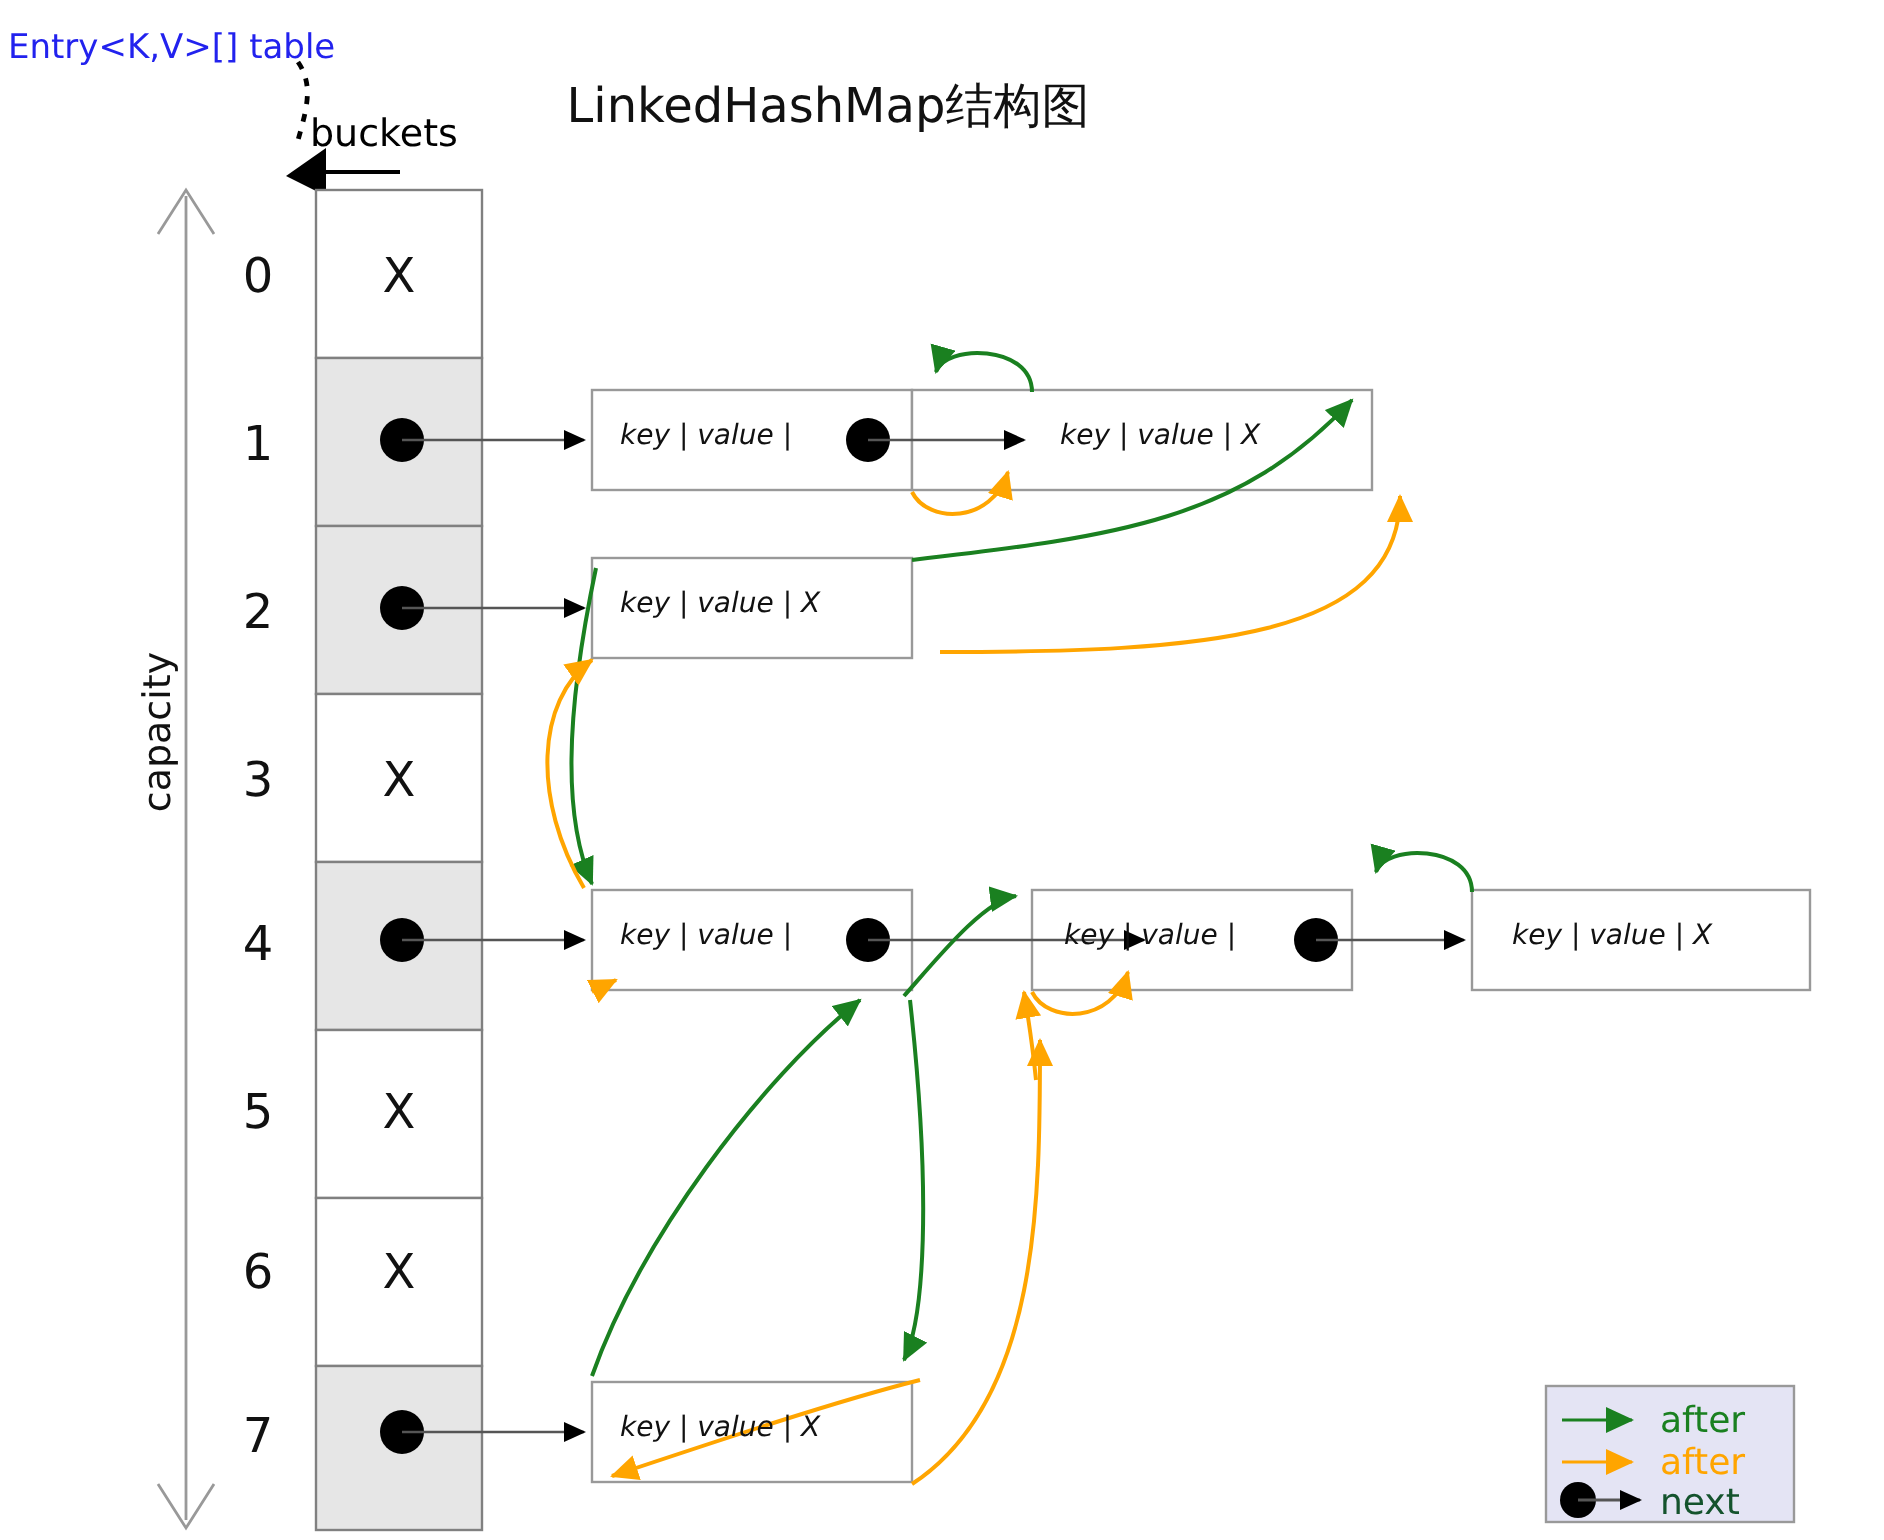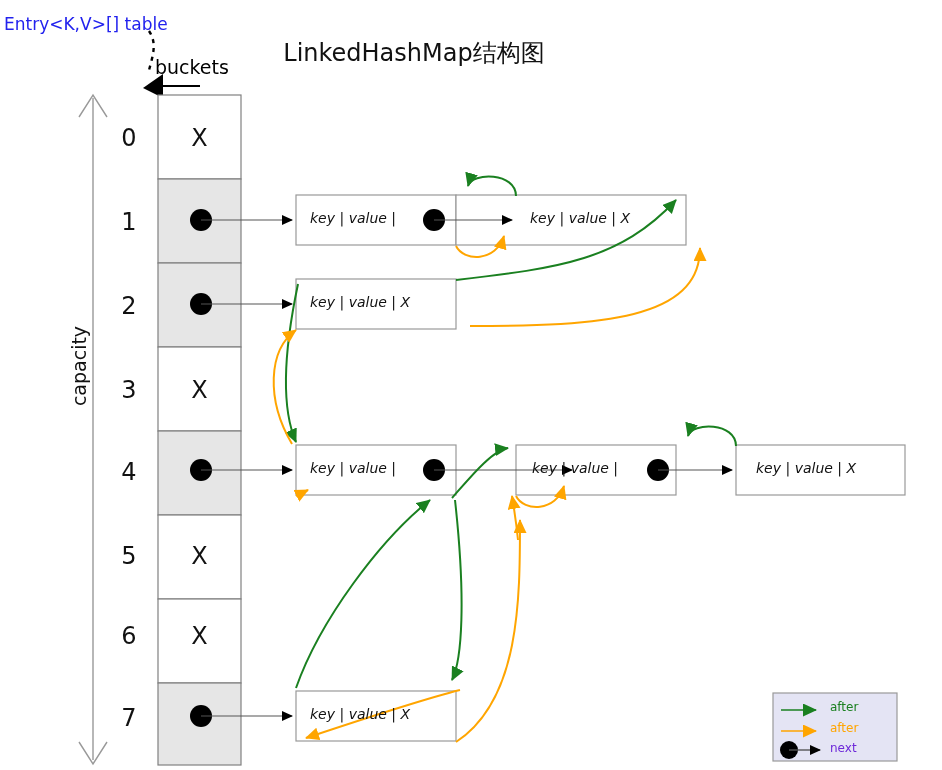--- a/index.html
+++ b/index.html
@@ -16,21 +16,21 @@
   #capacity-label{left:-1px;top:355px;width:160px;text-align:center;font-size:19px;
       color:#111;transform:rotate(-90deg);transform-origin:50% 50%;}
 
   .idx{position:absolute;width:34px;text-align:center;font-size:24px;color:#111;}
 
   .cellx{position:absolute;width:83px;text-align:center;font-size:24px;color:#111;}
 
   .node-text{position:absolute;font-style:italic;font-size:14px;color:#111;
       white-space:nowrap;}
 
-  .lg-text{position:absolute;font-size:12px;white-space:nowrap;}
+  .lg-text{position:absolute;font-size:18px;white-space:nowrap;}
 </style>
 </head>
 <body>
 
 <div id="stage">
 
   <svg id="canvas" viewBox="0 0 942 770" xmlns="http://www.w3.org/2000/svg">
     <defs>
       <marker id="mk-black" markerWidth="12" markerHeight="12" refX="10" refY="5" orient="auto" markerUnits="userSpaceOnUse">
         <path d="M0,0 L11,5 L0,10 z" fill="#000"></path>
@@ -219,15 +219,15 @@
   <div class="node-text" style="left:310px;top:706px;">
     <span>key</span>
     <span>|</span>
     <span>value</span>
     <span>|</span>
     <span>X</span>
   </div>
 
   <div class="lg-text" style="left:830px;top:700px;color:#1a8020;">after</div>
   <div class="lg-text" style="left:830px;top:721px;color:#ffa500;">after</div>
-  <div class="lg-text" style="left:830px;top:741px;color:#6d28d9;">next</div>
+  <div class="lg-text" style="left:830px;top:741px;color:#14532d;">next</div>
 
 </div>
 
 </body></html>

